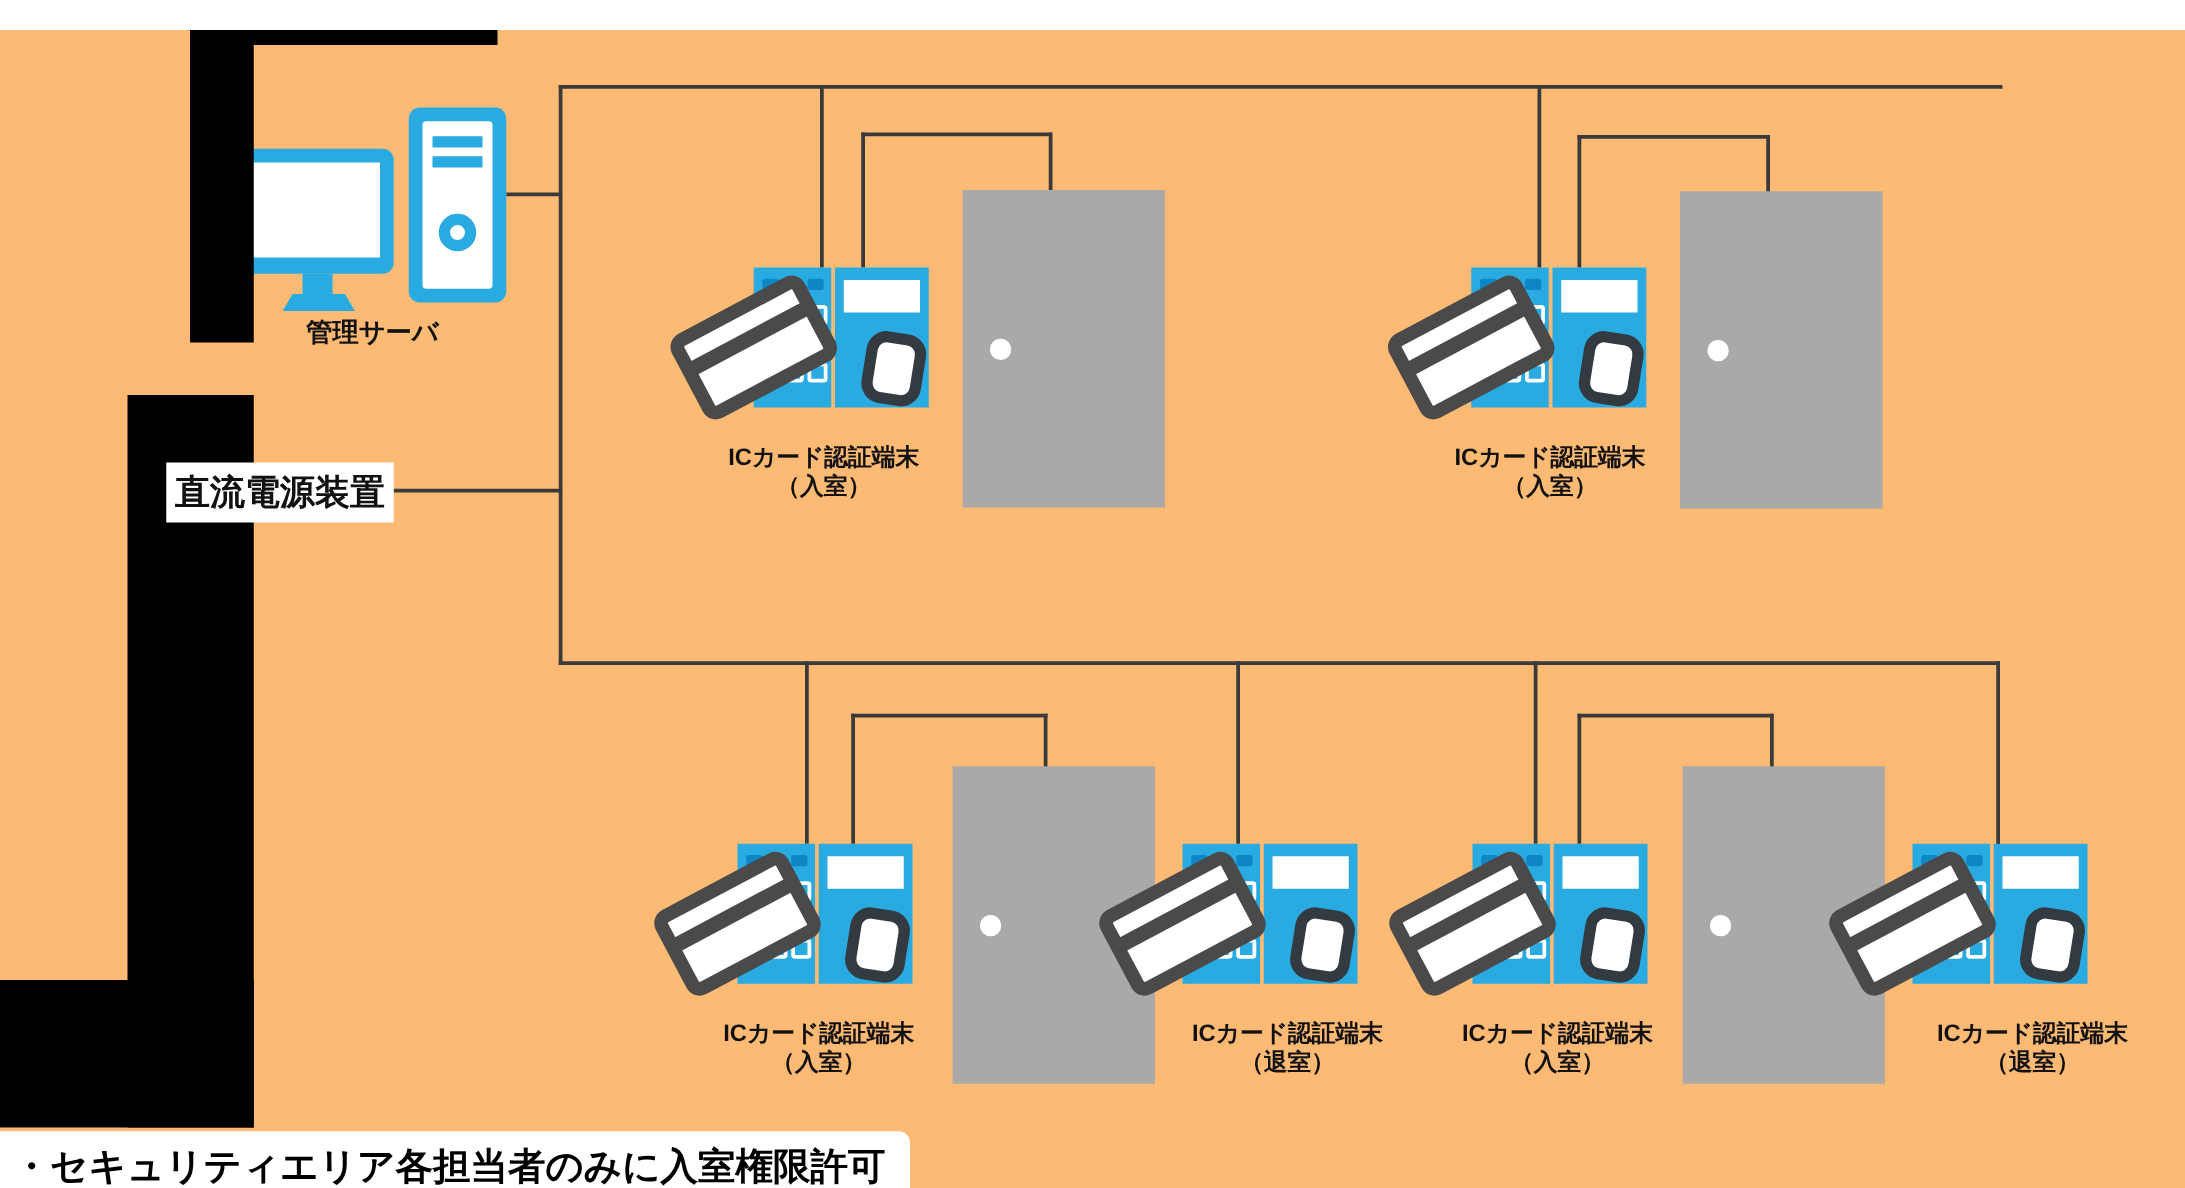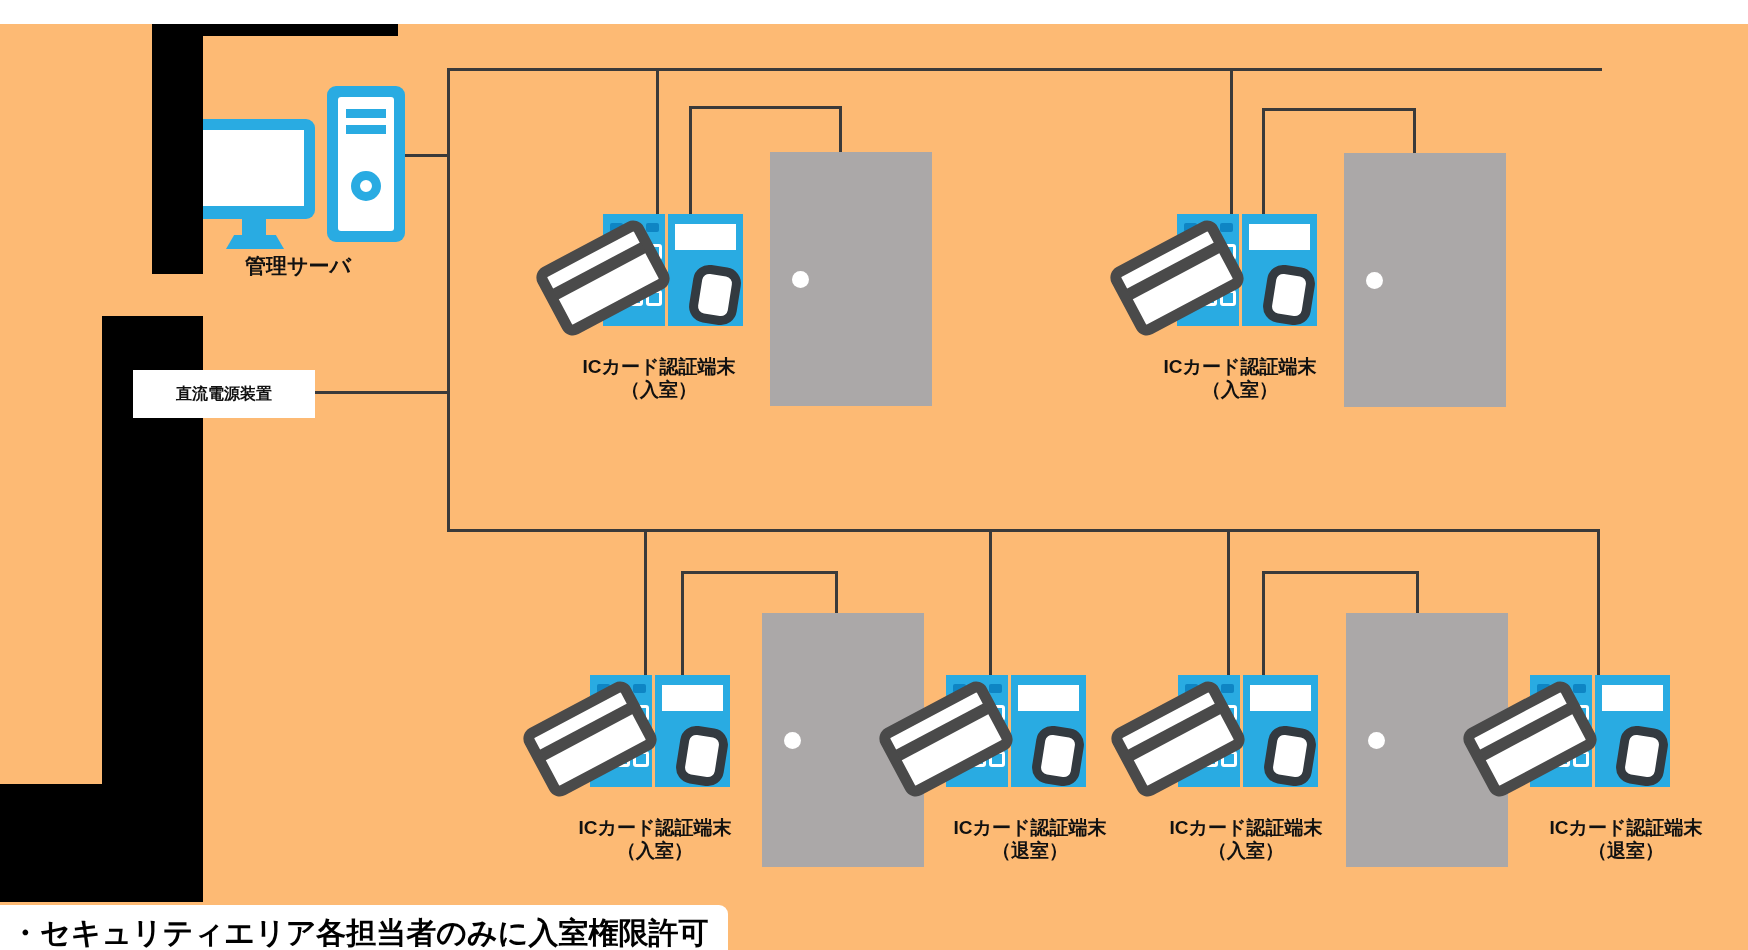--- a/index.html
+++ b/index.html
@@ -28,21 +28,21 @@
   
   .lbl{position:absolute;width:240px;text-align:center;font-weight:bold;font-size:19px;line-height:23px;
        color:#111111;z-index:4;white-space:nowrap;}
   
   .blue{background:#29abe2;}
   .srv-part{position:absolute;z-index:3;}
   
   .mask{position:absolute;background:#000000;z-index:6;}
   .whitebox{position:absolute;background:#ffffff;z-index:7;display:flex;align-items:center;}
   .power-label{left:133px;top:346px;width:182px;height:48px;justify-content:center;
-               font-weight:bold;font-size:16px;color:#111;}
+               font-weight:bold;font-size:28px;color:#111;}
   .banner{left:0;top:881px;width:728px;height:57px;border-radius:0 9px 9px 0;
           font-weight:bold;font-size:30px;color:#000;padding-left:10px;box-sizing:border-box;text-align:right;}
   .server-label{position:absolute;left:178px;top:228px;width:240px;text-align:center;
                 font-weight:bold;font-size:21px;color:#111;z-index:4;}
 </style>
 </head>
 <body>
 
 <div class="stage">
 

